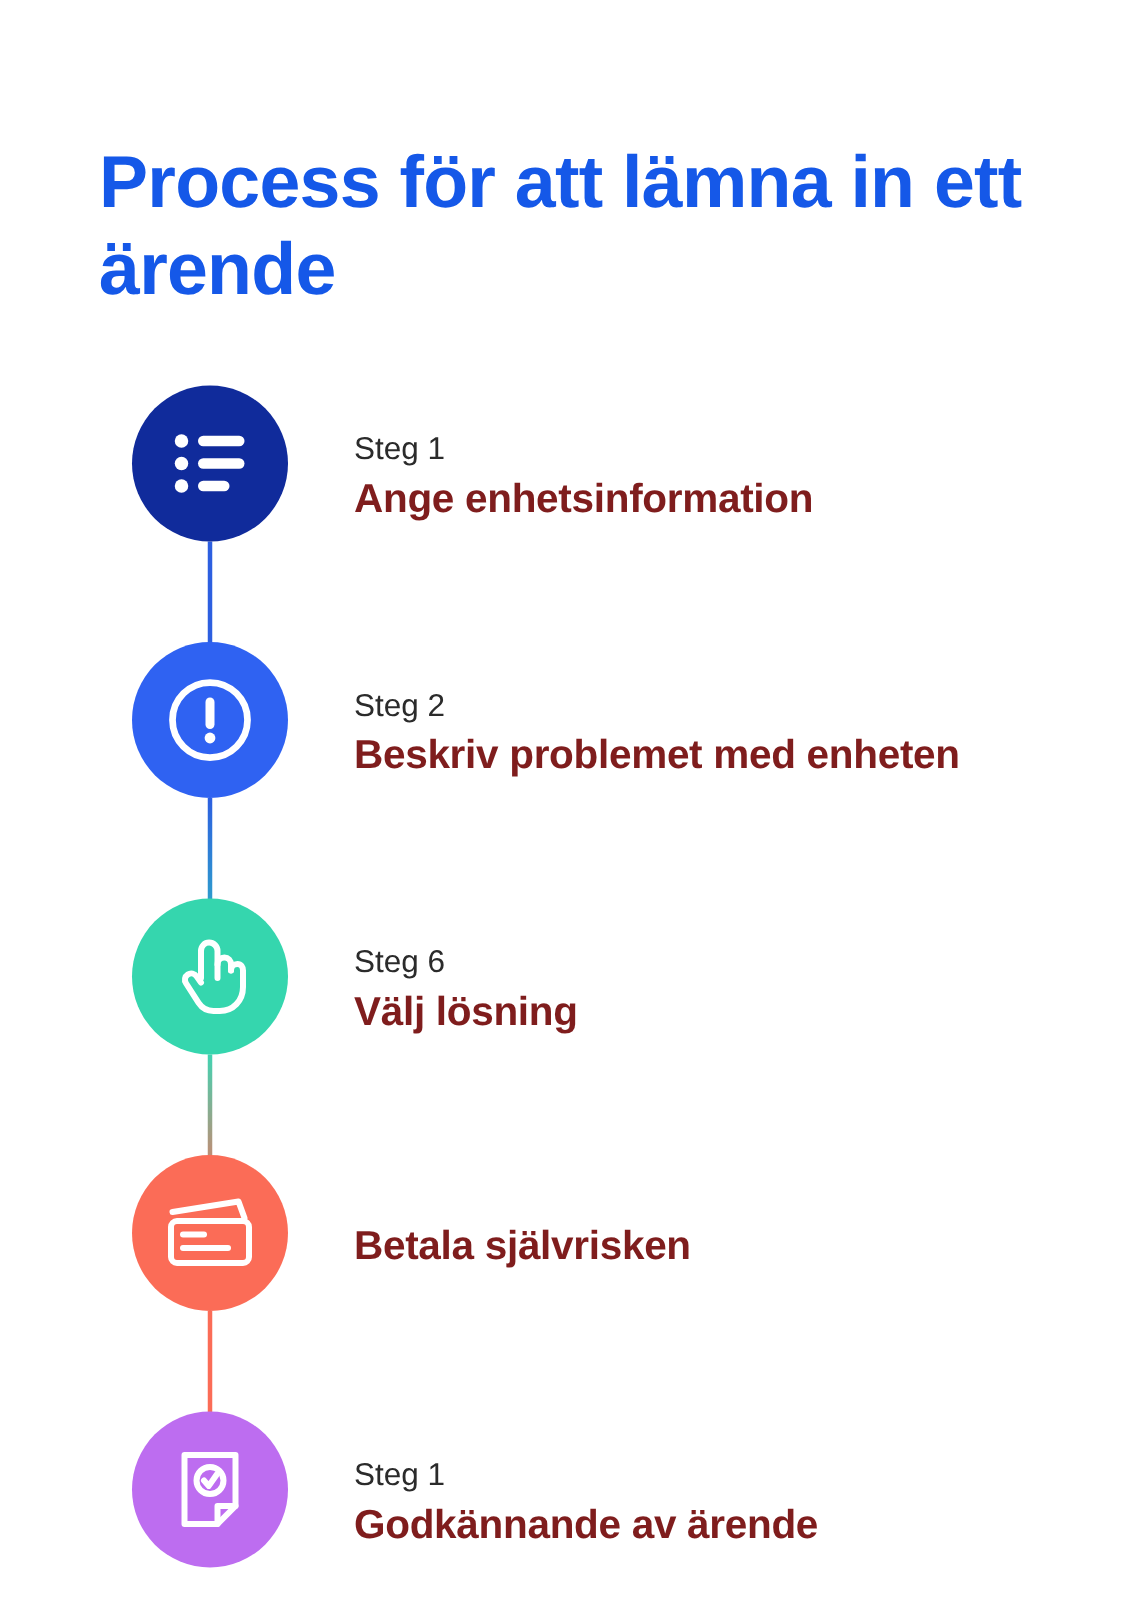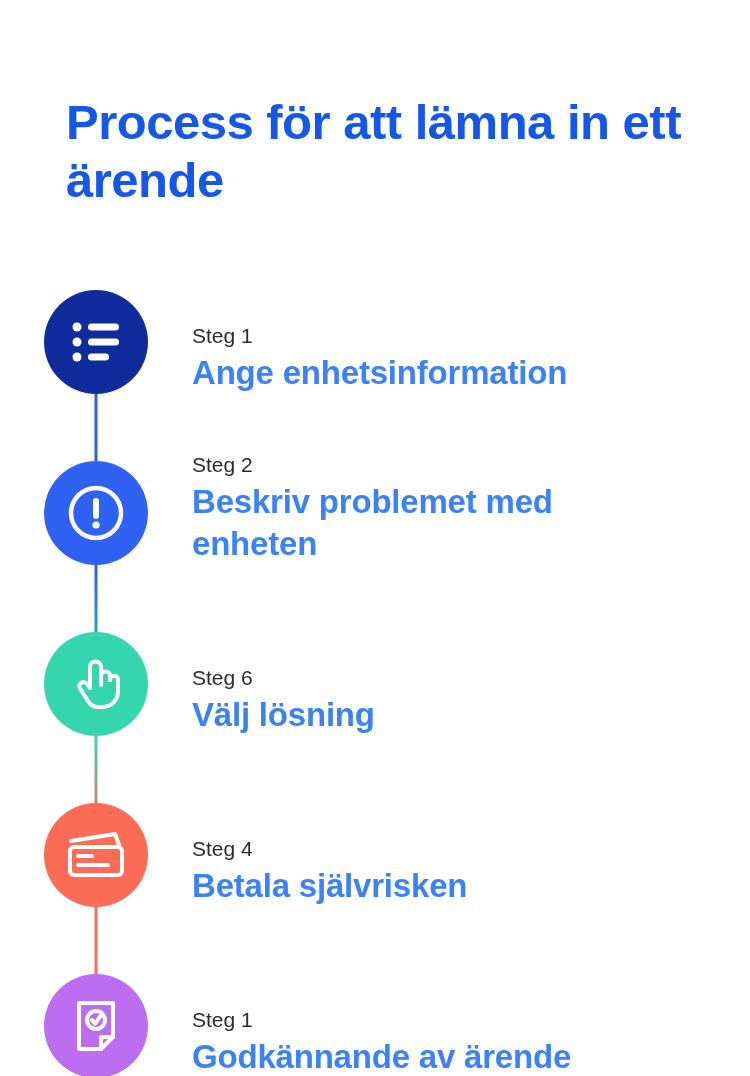--- a/index.html
+++ b/index.html
@@ -38,22 +38,23 @@
   .steps {
     position: absolute;
     left: 0;
     top: 196px;
     width: 750px;
   }
 
   .step {
     position: relative;
     display: flex;
-    align-items: flex-end;
+    align-items: center;
     min-height: 171px;
+    padding-left: 44px;
   }
 
   .marker {
     position: relative;
     width: 192px;
     flex: 0 0 192px;
     display: flex;
     justify-content: center;
   }
 
@@ -89,23 +90,23 @@
 
   .step-label {
     font-size: 21px;
     color: #2b2b2b;
     line-height: 1.3;
     margin-bottom: 2px;
     font-weight: 400;
   }
 
   .step-title {
-    font-size: 33px;
+    font-size: 27px;
     font-weight: 700;
-    color: #3b82f6;
+    color: #7f1d1d;
     line-height: 1.28;
     max-width: 470px;
     letter-spacing: -0.2px;
   }
 </style>
 </head>
 <body>
 
 <div class="page">
 
@@ -185,21 +186,20 @@
                 <path d="M6 10 L50 3 L54 14"></path>
                 <rect x="5" y="16" width="52" height="28" rx="4"></rect>
                 <path d="M13 25h14"></path>
                 <path d="M13 34h30"></path>
               </g>
             </svg>
           </span>
         </div>
       </div>
       <div class="texts">
-        <div class="step-label">Steg 4</div>
         <div class="step-title">Betala självrisken</div>
       </div>
     </div>
 
     <div class="step">
       <div class="marker">
         <div class="circle" style="background:#bd6df0;">
           <span>
             <svg width="50" height="58" viewBox="0 0 50 58" aria-hidden="true">
               <g fill="none" stroke="#ffffff" stroke-width="4" stroke-linejoin="round" stroke-linecap="round">

